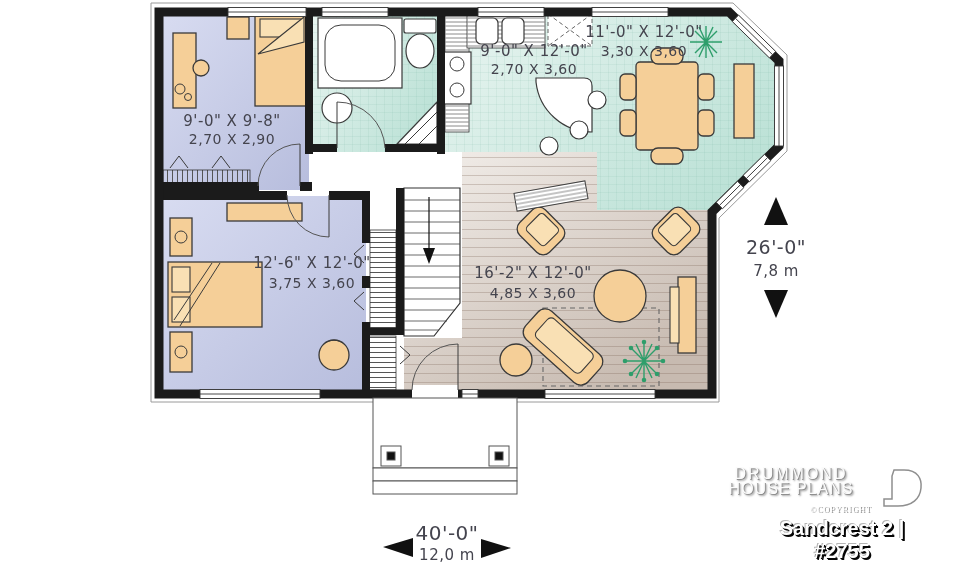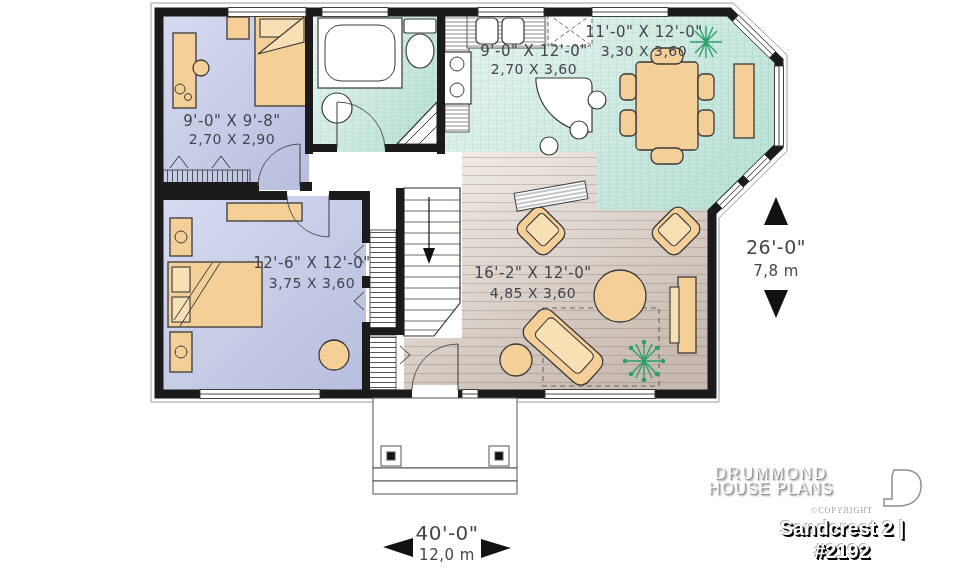--- a/index.html
+++ b/index.html
@@ -13,21 +13,21 @@
   .dim-big2{font-size:20px;}
   .dim-small{font-size:15px;}
   .furn{fill:var(--furniture,#f5cf98);stroke:#3a3a3a;stroke-width:1.3;}
   .furn-inner{fill:#f9e0b4;stroke:#3a3a3a;stroke-width:1.1;}
   .fixt{fill:#ffffff;stroke:#3a3a3a;stroke-width:1.2;}
   .wall{fill:var(--wall,#1b1b1b);}
   .thin{stroke:#3a3a3a;fill:none;stroke-width:1;}
   .arc{stroke:#555;fill:none;stroke-width:1;}
   .arrow{fill:#111;}
   
-  .brand{position:absolute;left:708px;top:466px;width:126px;text-align:center;
+  .brand{position:absolute;left:728px;top:466px;width:126px;text-align:center;
          font-family:"Liberation Sans",sans-serif;color:#fbfbfb;line-height:15px;
          text-shadow:1px 1px 0 #8f8f8f,2px 2px 2px #9a9a9a;}
   .brand-l1{font-size:16px;letter-spacing:2px;font-weight:500;}
   .brand-l2{font-size:16px;letter-spacing:1px;font-weight:400;}
   .brand-copy{position:absolute;left:806px;top:505px;width:70px;text-align:center;
          font-family:Liberation Serif, serif;font-size:8px;letter-spacing:1px;color:#fdfdfd;
          text-shadow:1px 1px 0 #8f8f8f;}
   .plan-title{position:absolute;left:756px;top:517px;width:172px;text-align:center;
          font-family:"Liberation Sans",sans-serif;font-weight:bold;font-size:20px;color:#fff;
          text-shadow:2px 2px 0 #050505,1px 1px 0 #050505,-1px -1px 0 #b5b5b5;}
@@ -315,14 +315,14 @@
 
 
 <div class="brand">
   <div class="brand-l1">DRUMMOND</div>
   <div class="brand-l2">HOUSE PLANS</div>
 </div>
 <div class="brand-copy">©COPYRIGHT</div>
 <svg class="dlogo" width="46" height="44" viewBox="0 0 46 44">
   <path d="M14 4 L24 4 C38 4 42 13 41 22 C40 33 32 40 18 40 L4 40 L4 33 L12 33 L12 10 L14 4 Z" fill="#ffffff" stroke="#8f8f8f" stroke-width="1.5"></path>
 </svg>
-<div class="plan-title">Sandcrest 2 | #2192</div>
+<div class="plan-title">Sandcrest 2 | #2755</div>
 </div>
 
 </body></html>

